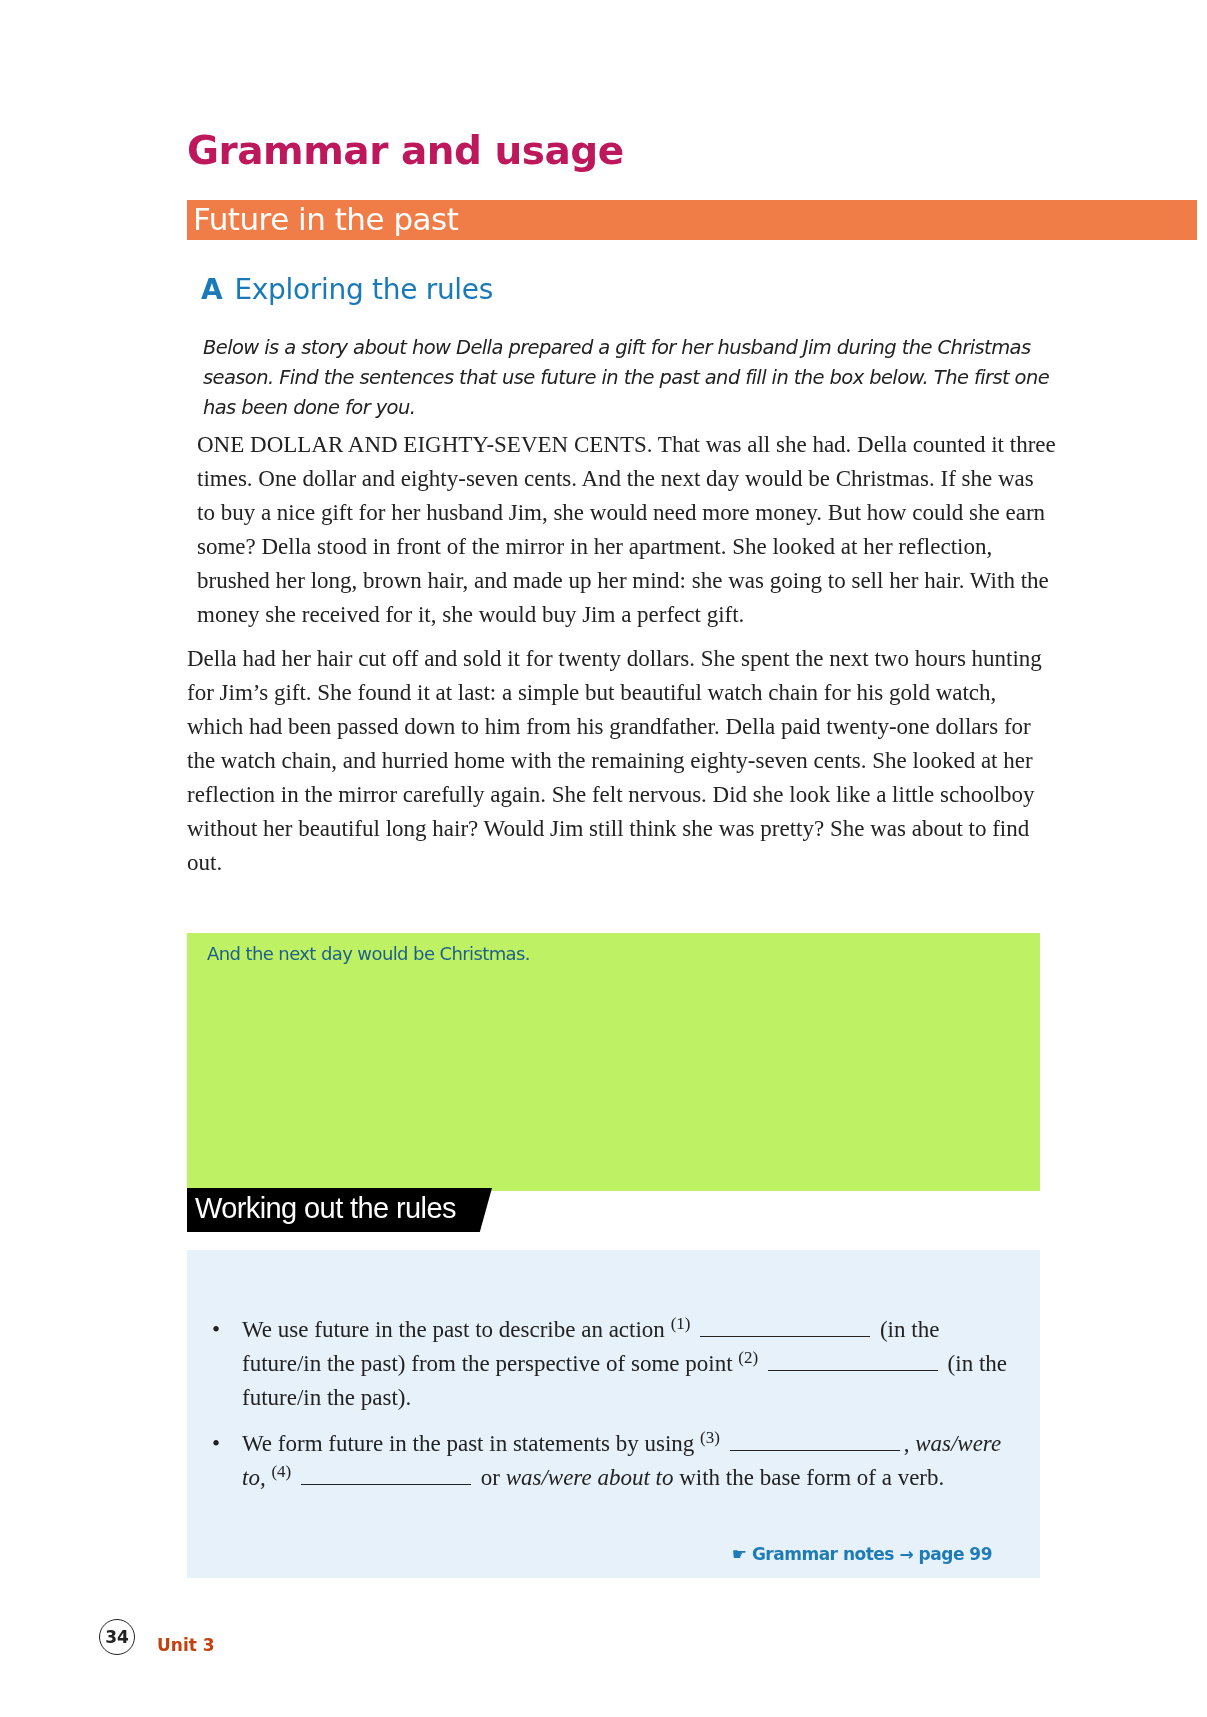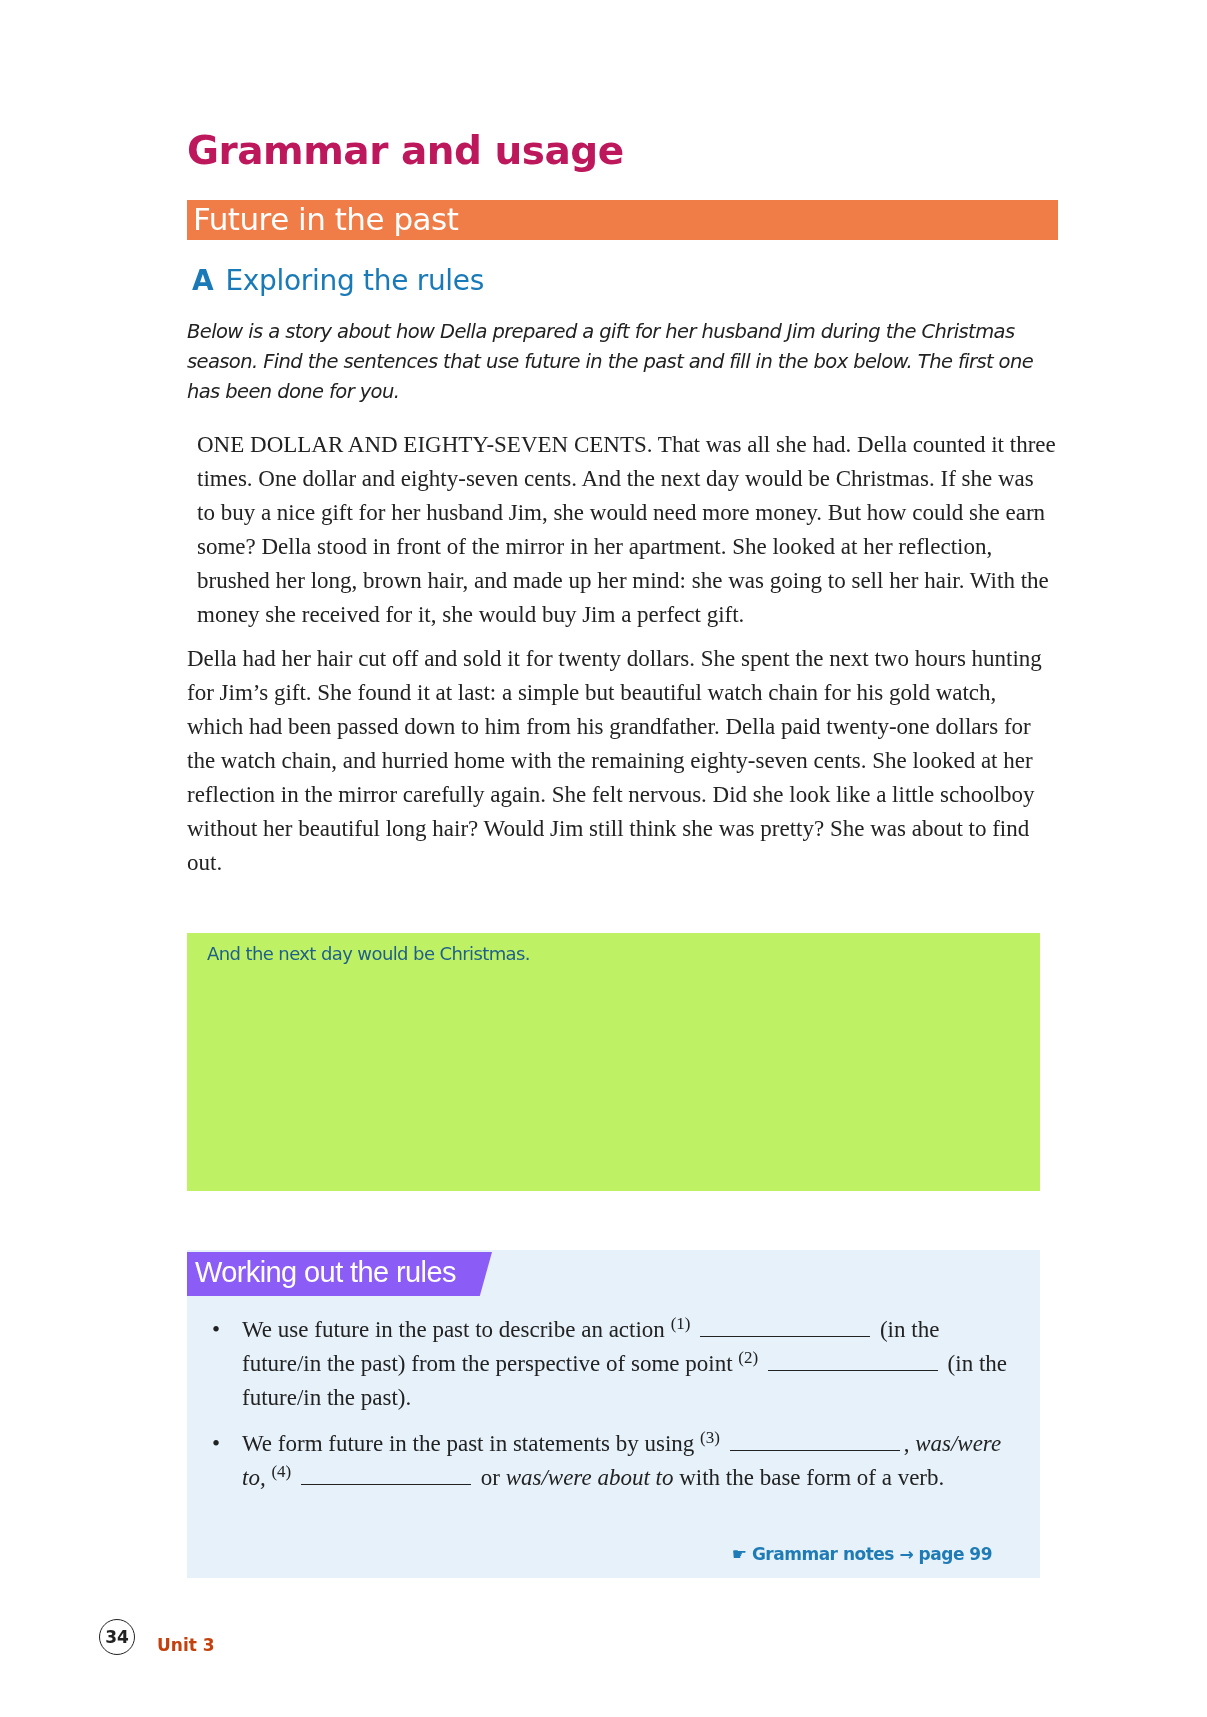--- a/index.html
+++ b/index.html
@@ -3,37 +3,37 @@
 <meta charset="utf-8">
 <style>
   html, body { margin: 0; padding: 0; background: #ffffff; }
   body { width: 1207px; height: 1717px; position: relative; overflow: hidden; }
   .page-title {
     position: absolute; left: 187px; top: 128px;
     font-family: "DejaVu Sans", sans-serif; font-weight: bold;
     font-size: 39px; color: #be185d; letter-spacing: -0.5px; margin: 0;
   }
   .orange-bar {
-    position: absolute; left: 187px; top: 200px; width: 871px; height: 40px;
+    position: absolute; left: 187px; top: 200px; width: 1010px; height: 40px;
     background: #f07d48;
   }
   .orange-bar span {
     position: absolute; left: 6px; top: 1px;
     font-family: "DejaVu Sans", sans-serif; font-size: 31px; color: #ffffff;
     letter-spacing: -0.5px;
   }
   .section-head {
-    position: absolute; left: 187px; top: 259px; margin: 5px;
+    position: absolute; left: 187px; top: 259px; margin: 14px;
     font-family: "DejaVu Sans", sans-serif; font-size: 28px; font-weight: bold;
     color: #1a7ab8; letter-spacing: -0.3px;
   }
   .section-head .letter { margin-right: 12px; }
   .section-head .rest { font-weight: normal; }
   .intro {
-    position: absolute; left: 187px; top: 317px; width: 860px; margin: 0;
+    position: absolute; left: 187px; top: 317px; width: 860px; margin: 16px;
     font-family: "DejaVu Sans", sans-serif; font-style: italic; font-size: 19.5px;
     line-height: 30px; color: #222222; letter-spacing: -0.6px;
   }
   .story {
     position: absolute; left: 187px; width: 860px; margin: 0;
     font-family: "Liberation Serif", serif; font-size: 23px;
     line-height: 34px; color: #222222;
   }
   .story.p1 { top: 428px; margin-left: 10px; }
   .story.p2 { top: 642px; }
@@ -44,22 +44,22 @@
   .answer-box .example {
     position: absolute; left: 20px; top: 10px;
     font-family: "DejaVu Sans", sans-serif; font-size: 18px; color: #1e5f8c;
     letter-spacing: -0.6px;
   }
   .work-box {
     position: absolute; left: 187px; top: 1250px; width: 853px; height: 328px;
     background: #e6f1fa;
   }
   .work-tab {
-    position: absolute; left: 187px; top: 1252px; height: 44px; width: 305px;
-    background: #8b5cf6;
+    position: absolute; left: 187px; top: 1188px; height: 44px; width: 305px;
+    background: #000000;
     clip-path: polygon(0 0, 100% 0, 96% 100%, 0 100%);
   }
   .work-tab span {
     position: absolute; left: 8px; top: 4px;
     font-family: "Liberation Sans", sans-serif; font-size: 29px; color: #ffffff;
     letter-spacing: -0.6px;
   }
   .rules {
     position: absolute; left: 210px; top: 1313px; width: 800px; margin: 0; padding: 0;
     list-style: none;

